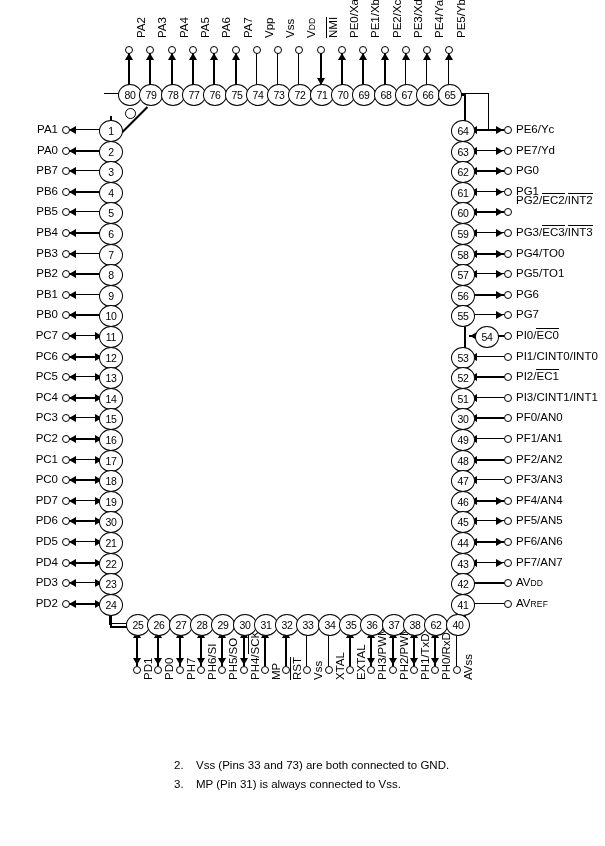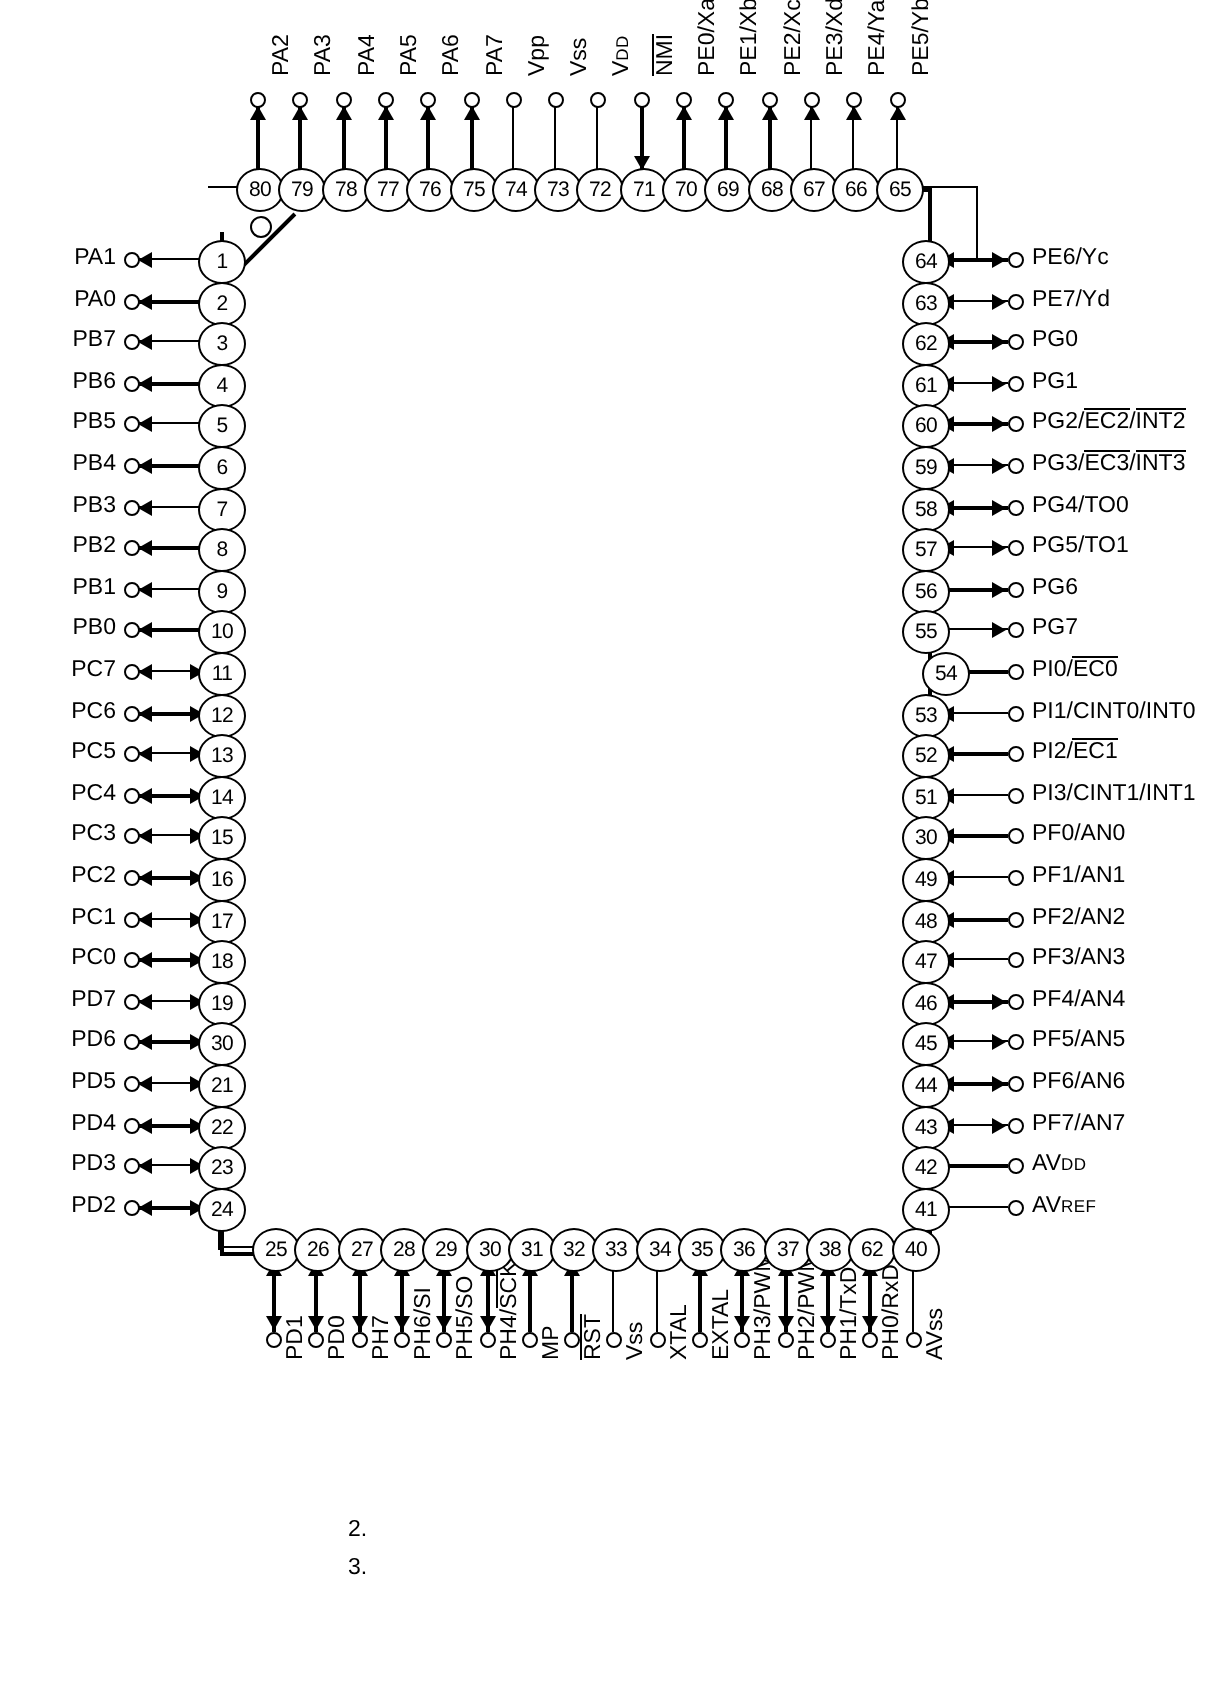--- a/index.html
+++ b/index.html
@@ -230,21 +230,21 @@
       <div class="term" style="left:504px;top:188px;"></div>
       <div class="ar ar-r" style="left:496px;top:188px;"></div>
       <div class="ar ar-l" style="left:470px;top:188px;"></div>
       <div class="pin" style="left:451px;top:182px;">61</div>
       <div class="lbl right" style="left:516px;top:185px;"><span>PG1</span></div>
       <div class="lead-h" style="left:469px;top:211px;width:35px;"></div>
       <div class="term" style="left:504px;top:208px;"></div>
       <div class="ar ar-r" style="left:496px;top:208px;"></div>
       <div class="ar ar-l" style="left:470px;top:208px;"></div>
       <div class="pin" style="left:451px;top:202px;">60</div>
-      <div class="lbl right" style="left:516px;top:205px;"><span>PG2/</span><span class="ovl">EC2</span><span>/</span><span class="ovl">INT2</span></div>
+      <div class="lbl right" style="left:516px;top:194px;"><span>PG2/</span><span class="ovl">EC2</span><span>/</span><span class="ovl">INT2</span></div>
       <div class="lead-h thin" style="left:469px;top:232px;width:35px;"></div>
       <div class="term" style="left:504px;top:229px;"></div>
       <div class="ar ar-r" style="left:496px;top:229px;"></div>
       <div class="ar ar-l" style="left:470px;top:229px;"></div>
       <div class="pin" style="left:451px;top:223px;">59</div>
       <div class="lbl right" style="left:516px;top:226px;"><span>PG3/</span><span class="ovl">EC3</span><span>/</span><span class="ovl">INT3</span></div>
       <div class="lead-h" style="left:469px;top:253px;width:35px;"></div>
       <div class="term" style="left:504px;top:250px;"></div>
       <div class="ar ar-r" style="left:496px;top:250px;"></div>
       <div class="ar ar-l" style="left:470px;top:250px;"></div>
@@ -262,21 +262,21 @@
       <div class="pin" style="left:451px;top:285px;">56</div>
       <div class="lbl right" style="left:516px;top:288px;"><span>PG6</span></div>
       <div class="lead-h thin" style="left:469px;top:314px;width:35px;"></div>
       <div class="term" style="left:504px;top:311px;"></div>
       <div class="ar ar-r" style="left:496px;top:311px;"></div>
       <div class="pin" style="left:451px;top:305px;">55</div>
       <div class="lbl right" style="left:516px;top:308px;"><span>PG7</span></div>
       <div class="lead-h" style="left:469px;top:335px;width:35px;"></div>
       <div class="term" style="left:504px;top:332px;"></div>
       <div class="ar ar-l" style="left:470px;top:332px;"></div>
-      <div class="pin" style="left:461px;top:326px;">54</div>
+      <div class="pin" style="left:475px;top:326px;">54</div>
       <div class="lbl right" style="left:516px;top:329px;"><span>PI0/</span><span class="ovl">EC0</span></div>
       <div class="lead-h thin" style="left:469px;top:356px;width:35px;"></div>
       <div class="term" style="left:504px;top:353px;"></div>
       <div class="ar ar-l" style="left:470px;top:353px;"></div>
       <div class="pin" style="left:451px;top:347px;">53</div>
       <div class="lbl right" style="left:516px;top:350px;"><span>PI1/CINT0/INT0</span></div>
       <div class="lead-h" style="left:469px;top:376px;width:35px;"></div>
       <div class="term" style="left:504px;top:373px;"></div>
       <div class="ar ar-l" style="left:470px;top:373px;"></div>
       <div class="pin" style="left:451px;top:367px;">52</div>
@@ -505,24 +505,26 @@
       <div class="lead-v thin" style="left:456px;top:630px;height:36px;"></div>
       <div class="term" style="left:453px;top:666px;"></div>
       <div class="pin" style="left:446px;top:614px;">40</div>
       <div class="lbl vert" style="left:462px;top:680px;"><span>AVss</span></div>
     </div>
 
   <div id="note">
       <div class="nrow">
         <div class="pad"></div>
         <div class="nnum">2.</div>
+        <div class="ntxt"><span>Vss (Pins 33 and 73) are both connected to GND.</span></div>
       </div>
       <div class="nrow">
         <div class="pad"></div>
         <div class="nnum">3.</div>
+        <div class="ntxt"><span>MP (Pin 31) is always connected to Vss.</span></div>
       </div>
     </div>
 <div class="lead-h thin" style="left:104px;top:93px;width:18px;"></div>
     <div class="lead-h thin" style="left:423px;top:93px;width:66px;"></div>
     <div class="lead-v thin" style="left:488px;top:93px;height:37px;"></div>
     <div class="lead-v thin" style="left:109px;top:604px;height:21px;"></div>
     <div class="lead-h thin" style="left:109px;top:623px;width:30px;"></div>
     <div class="lead-v thin" style="left:461px;top:604px;height:21px;"></div>
     <div class="lead-h thin" style="left:434px;top:623px;width:30px;"></div>
   </div>

